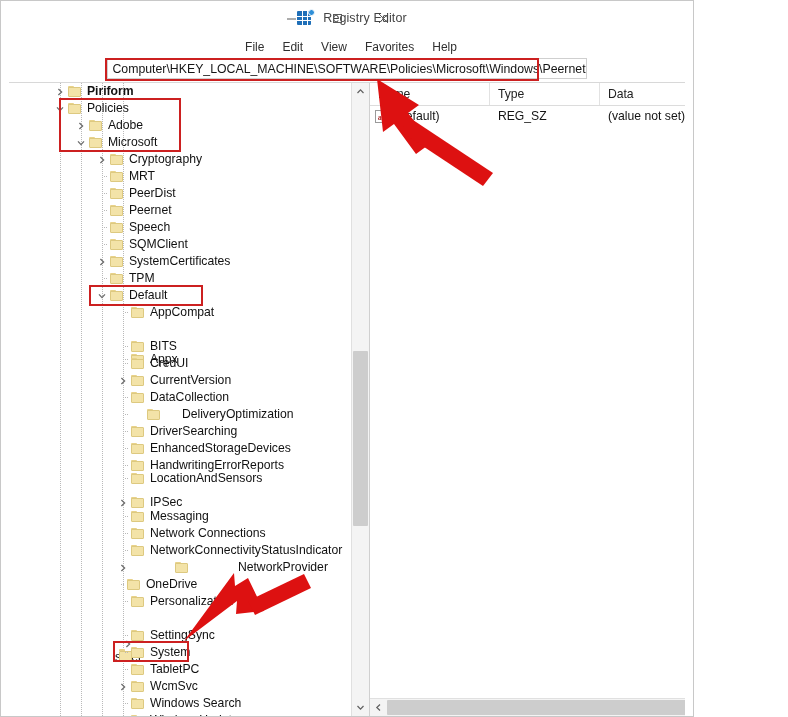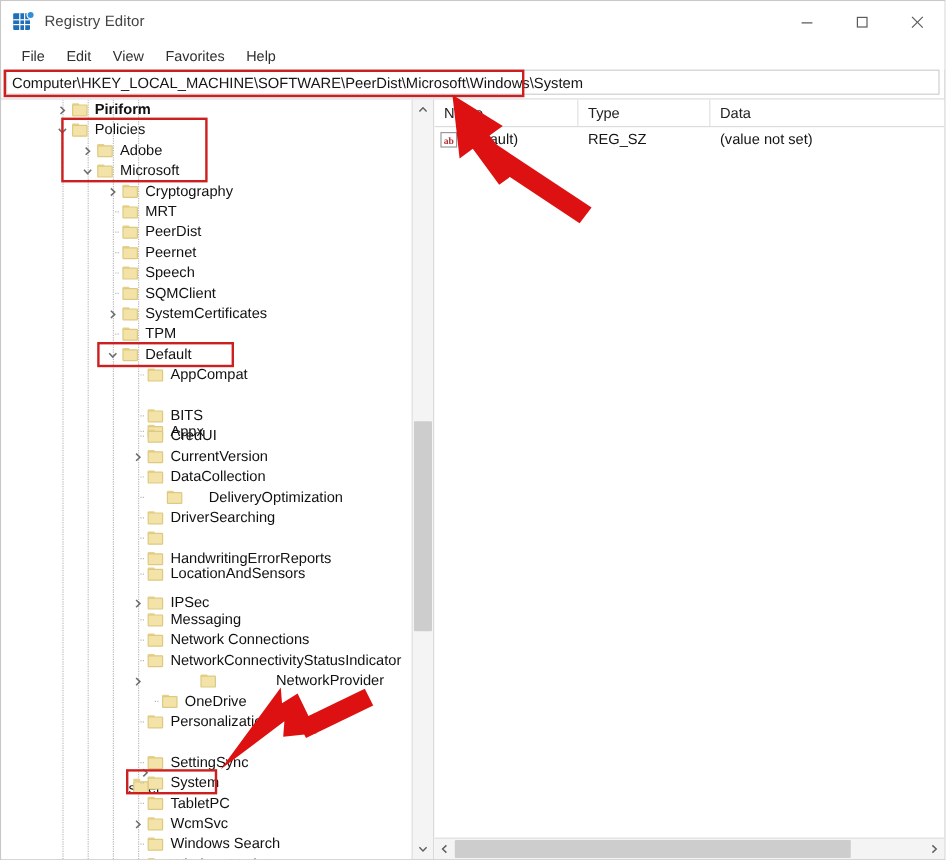--- a/index.html
+++ b/index.html
@@ -12,27 +12,28 @@
     height: 717px;
     font-family: "Liberation Sans", sans-serif;
     font-size: 12px;
     color: #1a1a1a;
     overflow: hidden;
     position: relative;
   }
   #app {
     position: absolute;
     left: 0; top: 0;
-    width: 788px;
+    width: 694px;
     height: 717px;
     background: #ffffff;
     border: 1px solid #c8c8c8;
     box-sizing: border-box;
     display: flex;
     flex-direction: column;
+    align-items: center;
   }
 
   
   .titlebar {
     height: 34px;
     min-height: 34px;
     background: #ffffff;
     display: flex;
     align-items: center;
     position: relative;
@@ -387,21 +388,21 @@
 
   <div class="menubar">
     <div class="menu-item">File</div>
     <div class="menu-item">Edit</div>
     <div class="menu-item">View</div>
     <div class="menu-item">Favorites</div>
     <div class="menu-item">Help</div>
   </div>
 
   <div class="addressbar-wrap">
-    <div class="addressbar">Computer\HKEY_LOCAL_MACHINE\SOFTWARE\PeerDist\Microsoft\Windows\System</div>
+    <div class="addressbar">Computer\HKEY_LOCAL_MACHINE\SOFTWARE\Policies\Microsoft\Windows\Peernet</div>
     <div class="addr-highlight"></div>
   </div>
 
   <div class="panes">
 
     <div class="left-pane">
       <div class="tree" id="tree">
           <div class="guide" style="left: 51px;"></div>
           <div class="guide" style="left: 72px;"></div>
           <div class="guide" style="left: 93px;"></div>
@@ -661,20 +662,21 @@
           <div class="node" style="position: absolute; top: 357px; left: 106px;">
             <div class="twisty">
               <svg width="14" height="17" viewBox="0 0 14 17">
                 <line x1="9" y1="8.5" x2="13" y2="8.5" stroke="#b9b9b9" stroke-width="1" stroke-dasharray="1 1"></line>
               </svg>
             </div>
             <div class="folder">
               <div class="tab"></div>
               <div class="body"></div>
             </div>
+            <span class="node-label">EnhancedStorageDevices</span>
           </div>
           <div class="node" style="position: absolute; top: 374px; left: 106px;">
             <div class="twisty">
               <svg width="14" height="17" viewBox="0 0 14 17">
                 <line x1="9" y1="8.5" x2="13" y2="8.5" stroke="#b9b9b9" stroke-width="1" stroke-dasharray="1 1"></line>
               </svg>
             </div>
             <div class="folder">
               <div class="tab"></div>
               <div class="body"></div>
@@ -746,21 +748,21 @@
               <svg width="10" height="10" viewBox="0 0 10 10">
                 <polyline points="3.4,2 6.6,5 3.4,8" fill="none" stroke="currentColor" stroke-width="1.3"></polyline>
               </svg>
             </div>
             <div class="folder">
               <div class="tab"></div>
               <div class="body"></div>
             </div>
             <span class="node-label">NetworkProvider</span>
           </div>
-          <div class="node" style="position: absolute; top: 493px; left: 118px;">
+          <div class="node" style="position: absolute; top: 493px; left: 102px;">
             <div class="twisty">
               <svg width="14" height="17" viewBox="0 0 14 17">
                 <line x1="9" y1="8.5" x2="13" y2="8.5" stroke="#b9b9b9" stroke-width="1" stroke-dasharray="1 1"></line>
               </svg>
             </div>
             <div class="folder">
               <div class="tab"></div>
               <div class="body"></div>
             </div>
             <span class="node-label">OneDrive</span>

